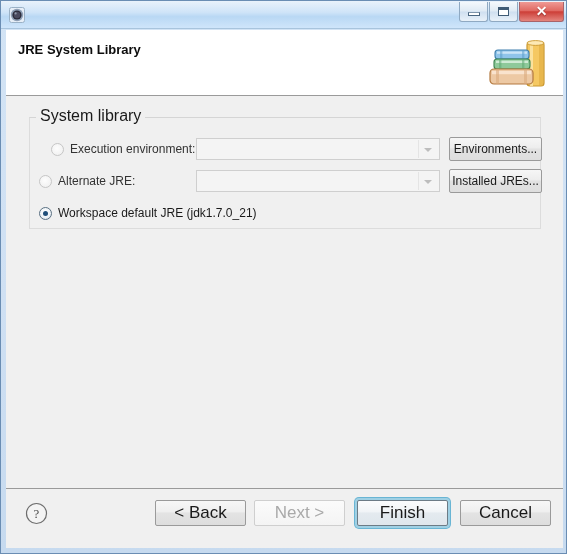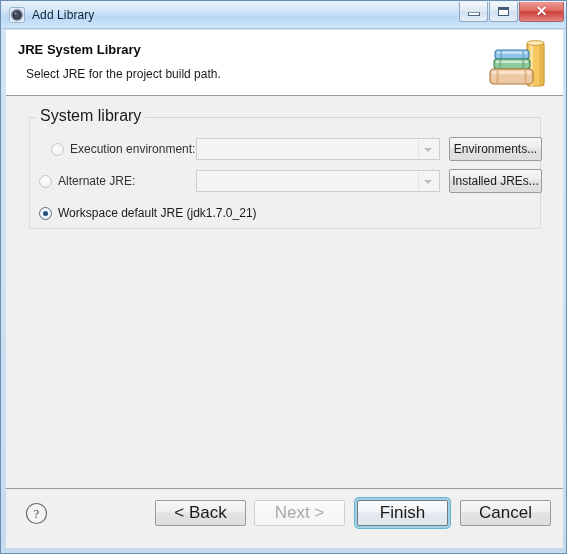--- a/index.html
+++ b/index.html
@@ -325,38 +325,36 @@
   <div id="titlebar">
     <span id="app-icon">
       <svg width="16" height="16" viewBox="0 0 16 16">
         <rect x="0.5" y="0.5" width="15" height="15" rx="2" fill="#e6eef7" stroke="#9ab1c6"></rect>
         <circle cx="8" cy="8" r="6.2" fill="#8e9fb5"></circle>
         <circle cx="8" cy="8" r="4.6" fill="#2b2b3a"></circle>
         <circle cx="8" cy="8" r="3.2" fill="#4a4a5e"></circle>
         <circle cx="6.6" cy="6.4" r="1.1" fill="#a9b6c6" opacity=".75"></circle>
       </svg>
     </span>
-    <span id="title-text">Add Library</span>
 
     <span class="wbtns">
       <span class="wbtn">
         <span class="glyph-min"></span>
       </span>
       <span class="wbtn">
         <span class="glyph-max"></span>
       </span>
       <span class="wbtn close">
         <span class="glyph-close">✕</span>
       </span>
     </span>
   </div>
 
   <div id="header">
     <div id="header-title">JRE System Library</div>
-    <div id="header-subtitle">Select JRE for the project build path.</div>
     <span id="header-image">
       <svg width="72" height="56" viewBox="0 0 72 56">
 
         <g>
           <rect x="44" y="6" width="17" height="44" rx="3" fill="#f5c862" stroke="#c9972f" stroke-width="1.2"></rect>
           <rect x="47" y="6" width="3" height="44" fill="#fbe5a8" opacity=".85"></rect>
           <rect x="56" y="6" width="4" height="44" fill="#e0ab3f" opacity=".6"></rect>
           <ellipse cx="52.5" cy="7" rx="8.5" ry="2.4" fill="#fde9b5" stroke="#c9972f" stroke-width=".9"></ellipse>
         </g>
 

